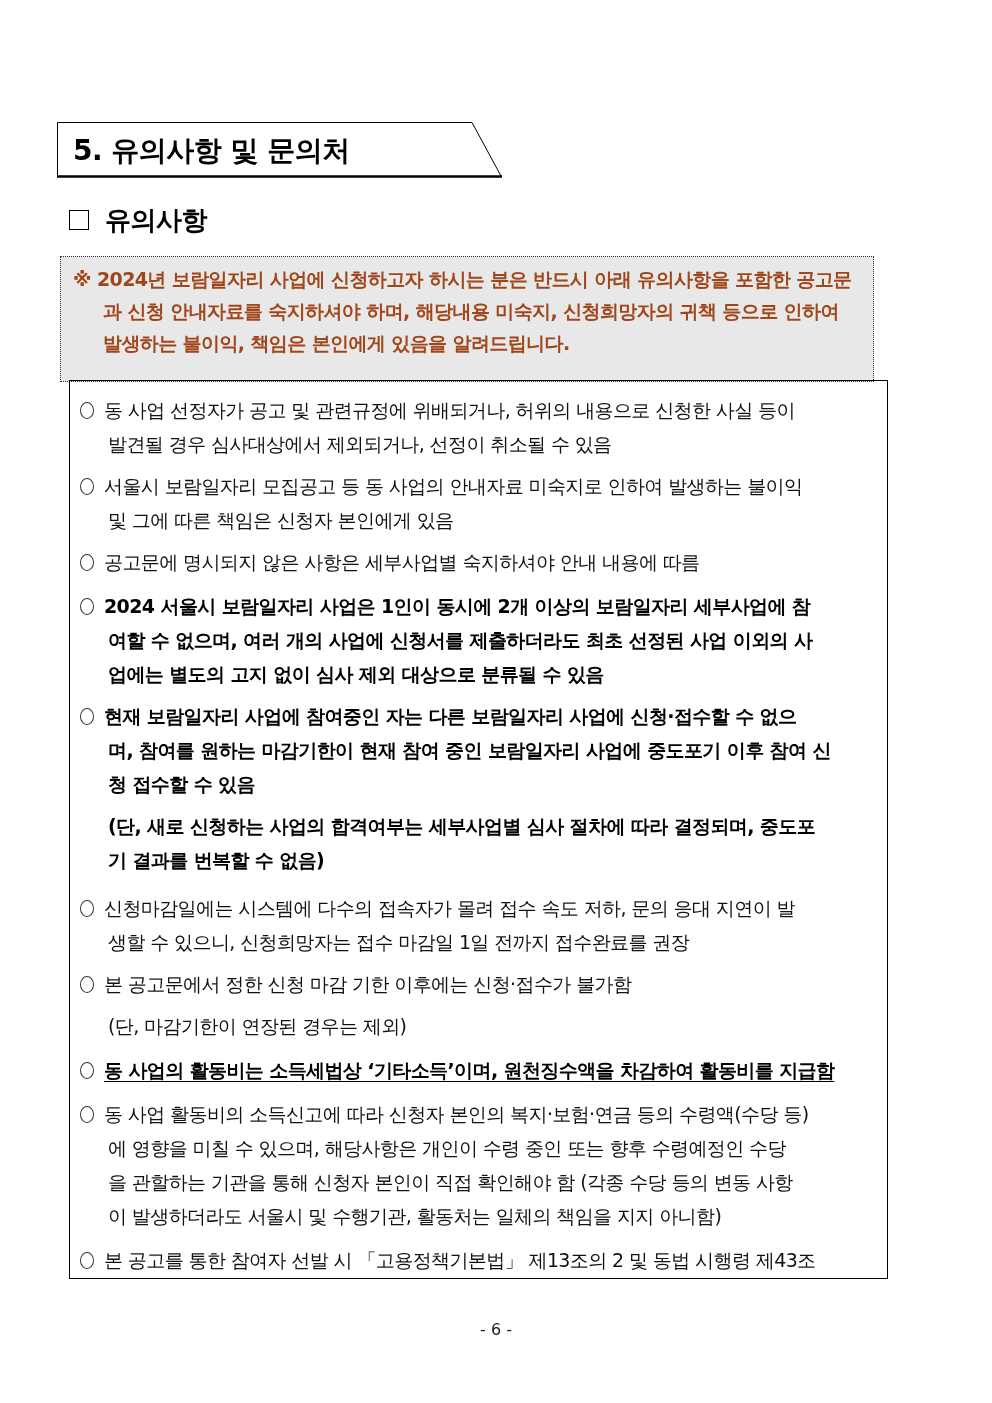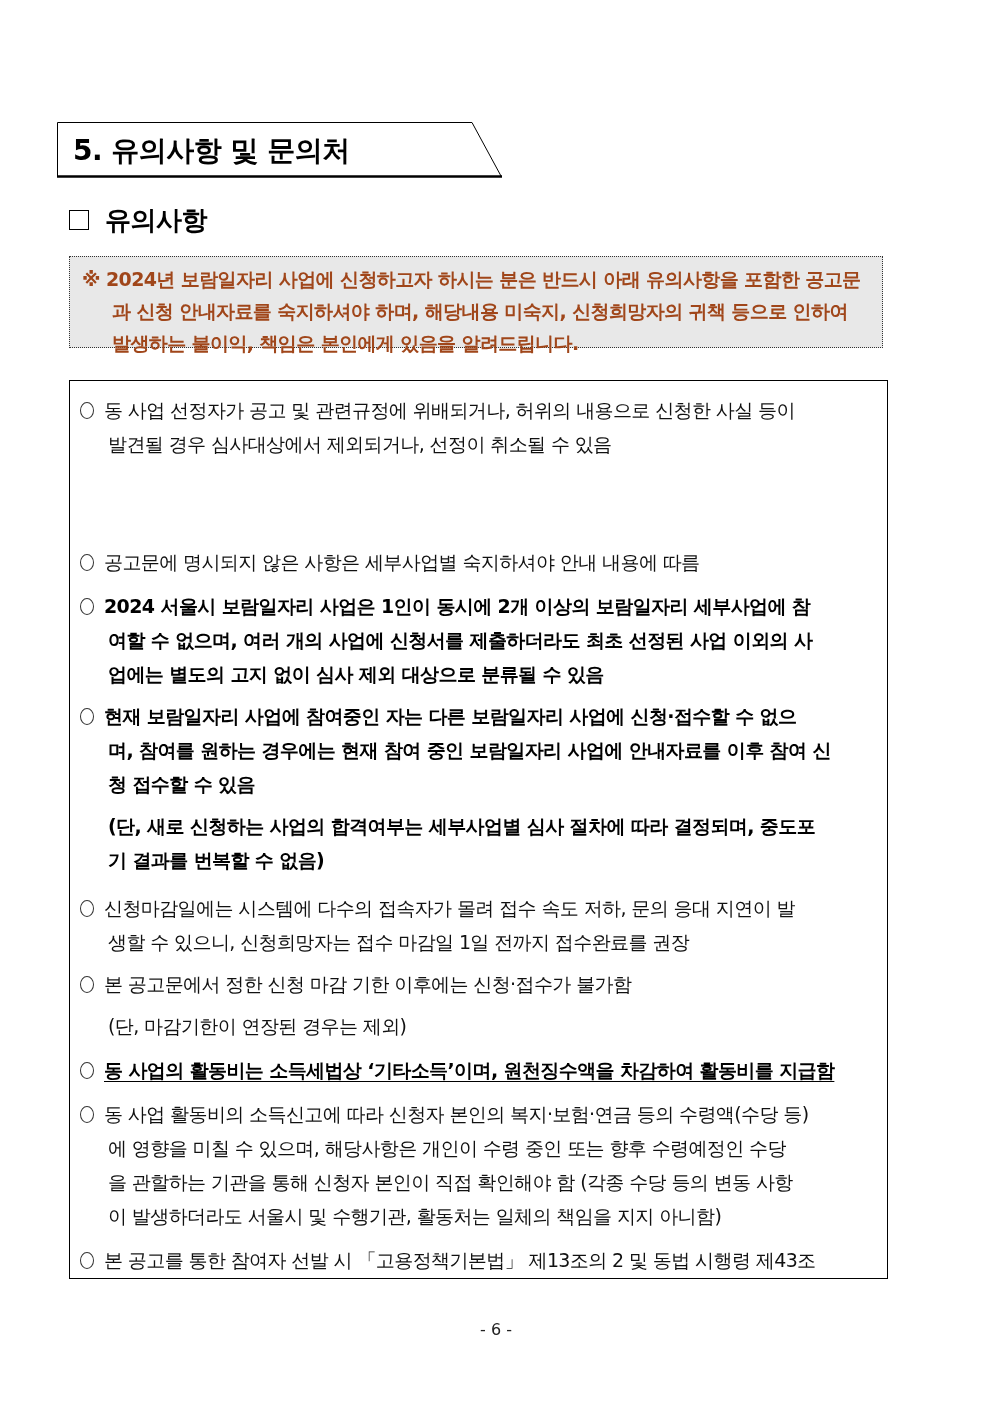--- a/index.html
+++ b/index.html
@@ -5,21 +5,21 @@
     html, body { margin: 0; padding: 0; background: #ffffff; }
     body { width: 992px; height: 1403px; position: relative; overflow: hidden;
            font-family: "DejaVu Sans", "Liberation Sans", sans-serif; color: #111; }
     .section-header { position: absolute; left: 57px; top: 122px; width: 445px; height: 56px; }
     .section-header svg { position: absolute; left: 0; top: 0; }
     .section-title { position: absolute; left: 16px; top: 10px; font-size: 28px; font-weight: bold;
                      letter-spacing: -0.5px; color: #000; white-space: nowrap; }
     .subsection { position: absolute; left: 69px; top: 202px; height: 36px; display: flex; align-items: center; }
     .checkbox-icon { width: 20px; height: 20px; border: 1.5px solid #000; box-sizing: border-box; margin-right: 16px; }
     .subsection-title { font-size: 26px; font-weight: bold; color: #000; letter-spacing: -0.5px; }
-    .notice-box { position: absolute; left: 69px; top: 256px; width: 814px; height: 92px;
+    .notice-box { position: absolute; left: 60px; top: 256px; width: 814px; height: 126px;
                   background: #e8e8e8; border: 1.2px dotted #333; box-sizing: border-box;
                   padding: 6px 10px 0 12px; color: #a0461a; font-size: 19px; font-weight: bold;
                   line-height: 32px; letter-spacing: -0.6px; }
     .notice-line { white-space: nowrap; }
     .notice-line.indent { padding-left: 30px; }
     .content-box { position: absolute; left: 69px; top: 380px; width: 819px; height: 899px;
                    border: 1px solid #000; box-sizing: border-box; text-decoration: underline; }
     .item { position: absolute; left: 10px; right: 8px; font-size: 19px; letter-spacing: -0.6px; color: #111; }
     .line { white-space: nowrap; height: 34px; line-height: 34px; }
     .line.indent { padding-left: 28px; }
@@ -52,34 +52,38 @@
   <div class="notice-line indent">발생하는 불이익, 책임은 본인에게 있음을 알려드립니다.</div>
 </div>
 
 <div class="content-box">
 
   <div class="item" style="top:12px;">
     <div class="line"><span class="bullet"></span><span>동 사업 선정자가 공고 및 관련규정에 위배되거나, 허위의 내용으로 신청한 사실 등이</span></div>
     <div class="line indent">발견될 경우 심사대상에서 제외되거나, 선정이 취소될 수 있음</div>
   </div>
 
+  <div class="item" style="top:88px;">
+    <div class="line"><span class="bullet"></span><span>서울시 보람일자리 모집공고 등 동 사업의 안내자료 미숙지로 인하여 발생하는 불이익</span></div>
+    <div class="line indent">및 그에 따른 책임은 신청자 본인에게 있음</div>
+  </div>
 
   <div class="item" style="top:164px;">
     <div class="line"><span class="bullet"></span><span>공고문에 명시되지 않은 사항은 세부사업별 숙지하셔야 안내 내용에 따름</span></div>
   </div>
 
   <div class="item bold" style="top:208px;">
     <div class="line"><span class="bullet"></span><span>2024 서울시 보람일자리 사업은 1인이 동시에 2개 이상의 보람일자리 세부사업에 참</span></div>
     <div class="line indent">여할 수 없으며, 여러 개의 사업에 신청서를 제출하더라도 최초 선정된 사업 이외의 사</div>
     <div class="line indent">업에는 별도의 고지 없이 심사 제외 대상으로 분류될 수 있음</div>
   </div>
 
   <div class="item bold" style="top:318px;">
     <div class="line"><span class="bullet"></span><span>현재 보람일자리 사업에 참여중인 자는 다른 보람일자리 사업에 신청·접수할 수 없으</span></div>
-    <div class="line indent">며, 참여를 원하는 경우에는 현재 참여 중인 보람일자리 사업에 안내자료를 이후 참여 신</div>
+    <div class="line indent">며, 참여를 원하는 마감기한이 현재 참여 중인 보람일자리 사업에 중도포기 이후 참여 신</div>
     <div class="line indent">청 접수할 수 있음</div>
     <div class="line indent" style="margin-top:8px;">(단, 새로 신청하는 사업의 합격여부는 세부사업별 심사 절차에 따라 결정되며, 중도포</div>
     <div class="line indent">기 결과를 번복할 수 없음)</div>
   </div>
 
   <div class="item" style="top:510px;">
     <div class="line"><span class="bullet"></span><span>신청마감일에는 시스템에 다수의 접속자가 몰려 접수 속도 저하, 문의 응대 지연이 발</span></div>
     <div class="line indent">생할 수 있으니, 신청희망자는 접수 마감일 1일 전까지 접수완료를 권장</div>
   </div>
 

